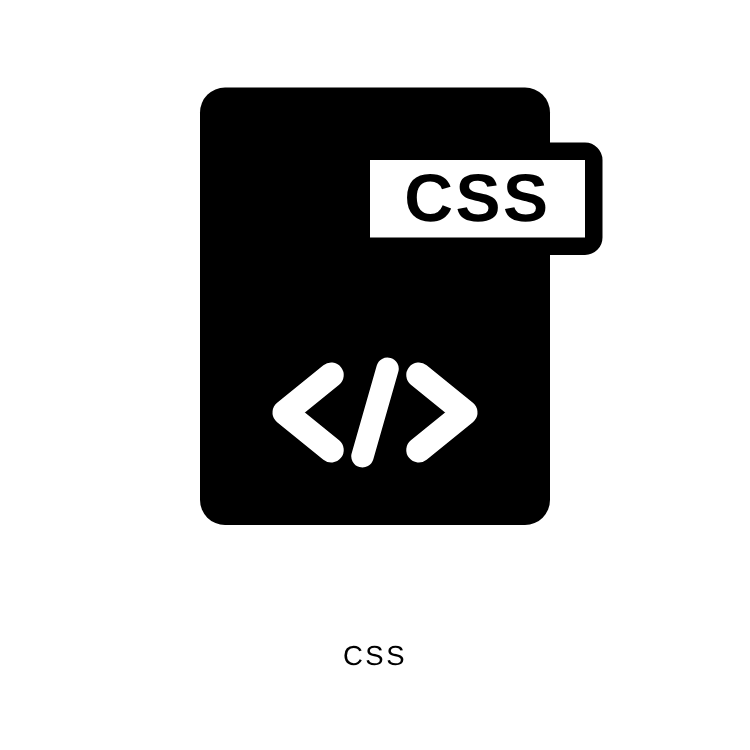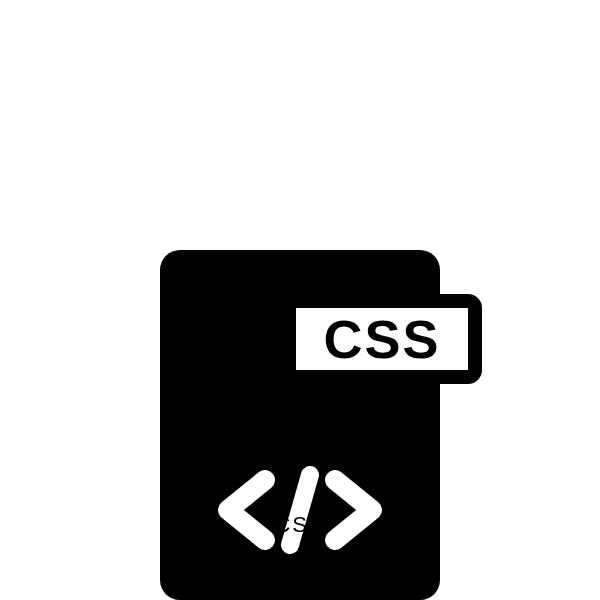--- a/index.html
+++ b/index.html
@@ -17,21 +17,20 @@
       justify-content: center;
       font-family: Arial, Helvetica, sans-serif;
     }
     .icon-container {
       width: 584px;
       height: 600px;
       position: relative;
       display: flex;
       flex-direction: column;
       align-items: center;
-      justify-content: flex-end;
     }
     .file-icon {
       position: relative;
       width: 280px;
       height: 350px;
       background: #000000;
       border-radius: 20px;
       margin-top: 70px;
     }
     .css-label-box {

